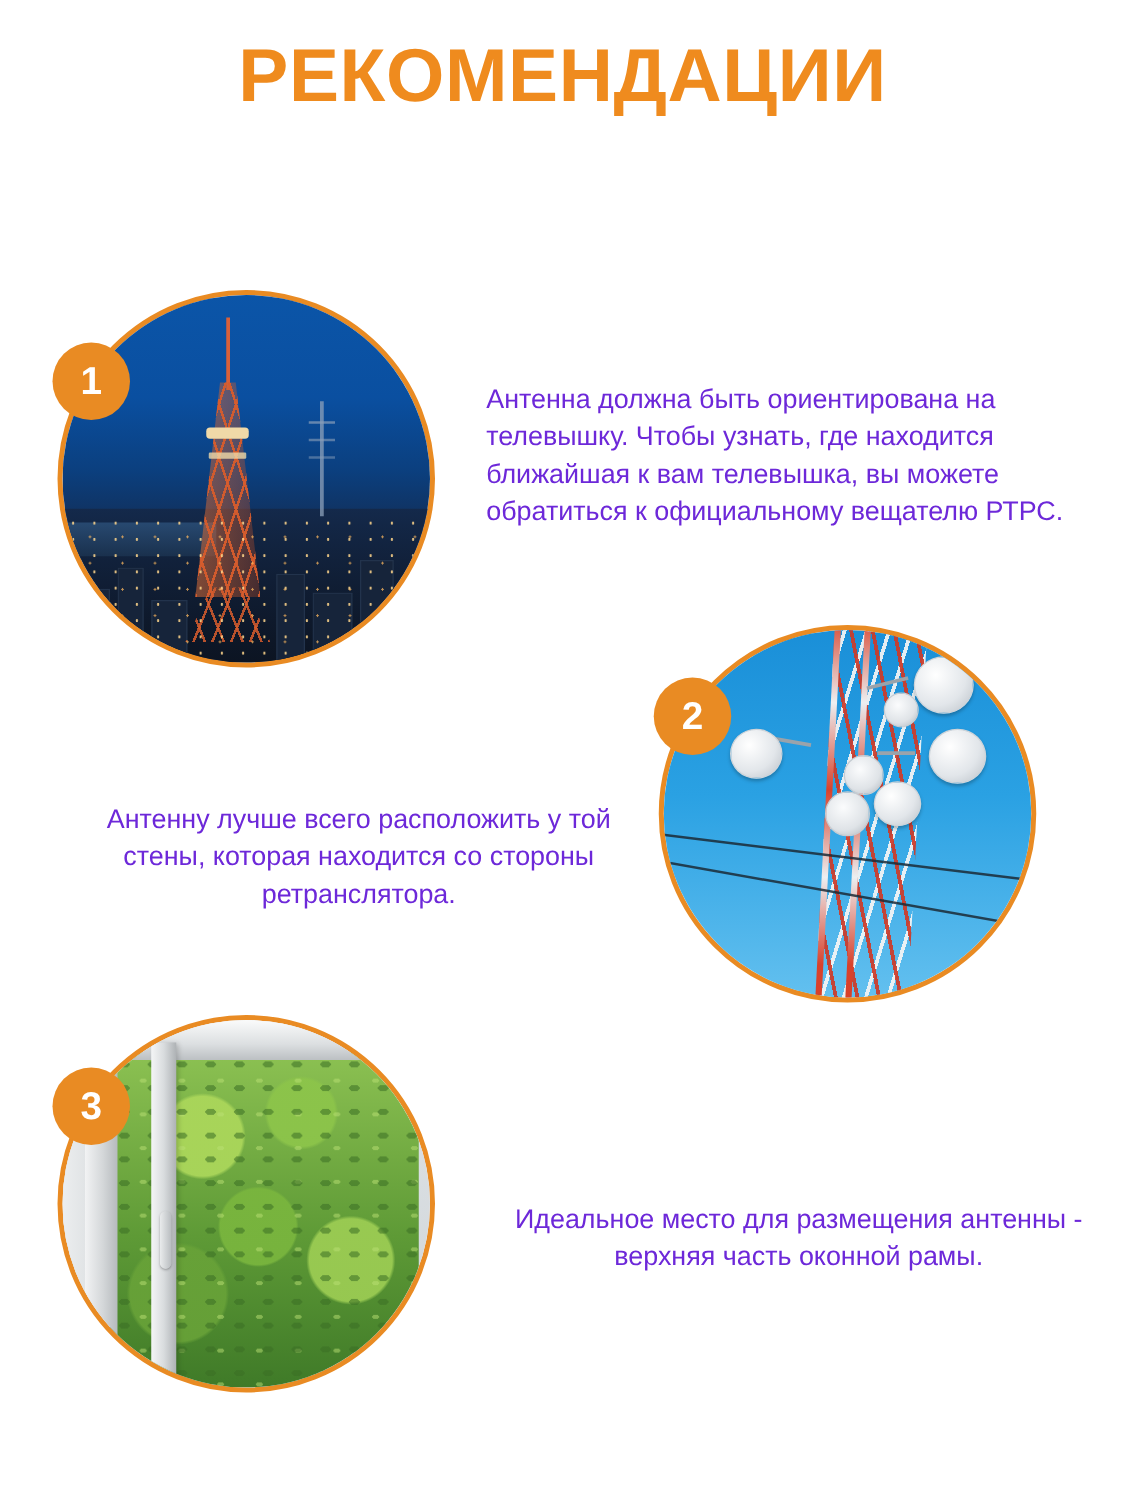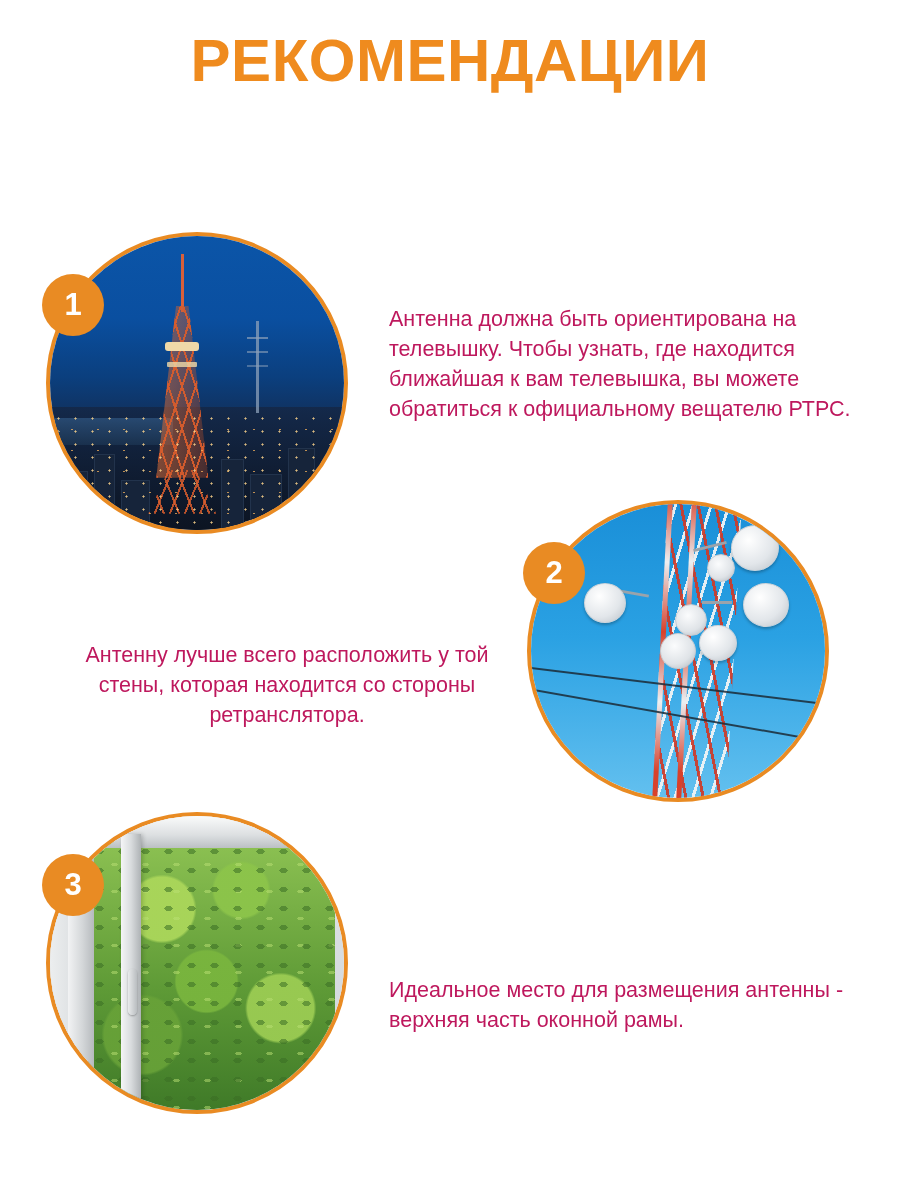--- a/index.html
+++ b/index.html
@@ -80,21 +80,21 @@
     font-weight: bold;
     line-height: 62px;
     text-align: center;
     left: -4px;
     top: 42px;
     z-index: 5;
   }
 
   .step-text {
     position: absolute;
-    color: #be185d;
+    color: #6d28d9;
     font-size: 21.5px;
     line-height: 30px;
   }
 
   
   #step1 { left: 46px; top: 232px; }
   #step1 .circle-wrap { left: 0; top: 0; }
   #step1 .step-text {
     left: 343px;
     top: 72px;
@@ -112,22 +112,21 @@
     text-align: center;
   }
 
   
   #step3 { left: 46px; top: 812px; }
   #step3 .circle-wrap { left: 0; top: 0; }
   #step3 .step-text {
     left: 343px;
     top: 148px;
     width: 500px;
-    text-align: left;
-    margin-top: 15px;
+    text-align: center;
   }
 
   
   .ph1 {
     background:
       linear-gradient(180deg, #0b55a8 0%, #0a4fa0 28%, #0b3f7e 48%, #11305c 62%, #101c33 80%, #0c1522 100%);
   }
   .ph1 .horizon {
     position: absolute;
     left: 0; top: 58%;

